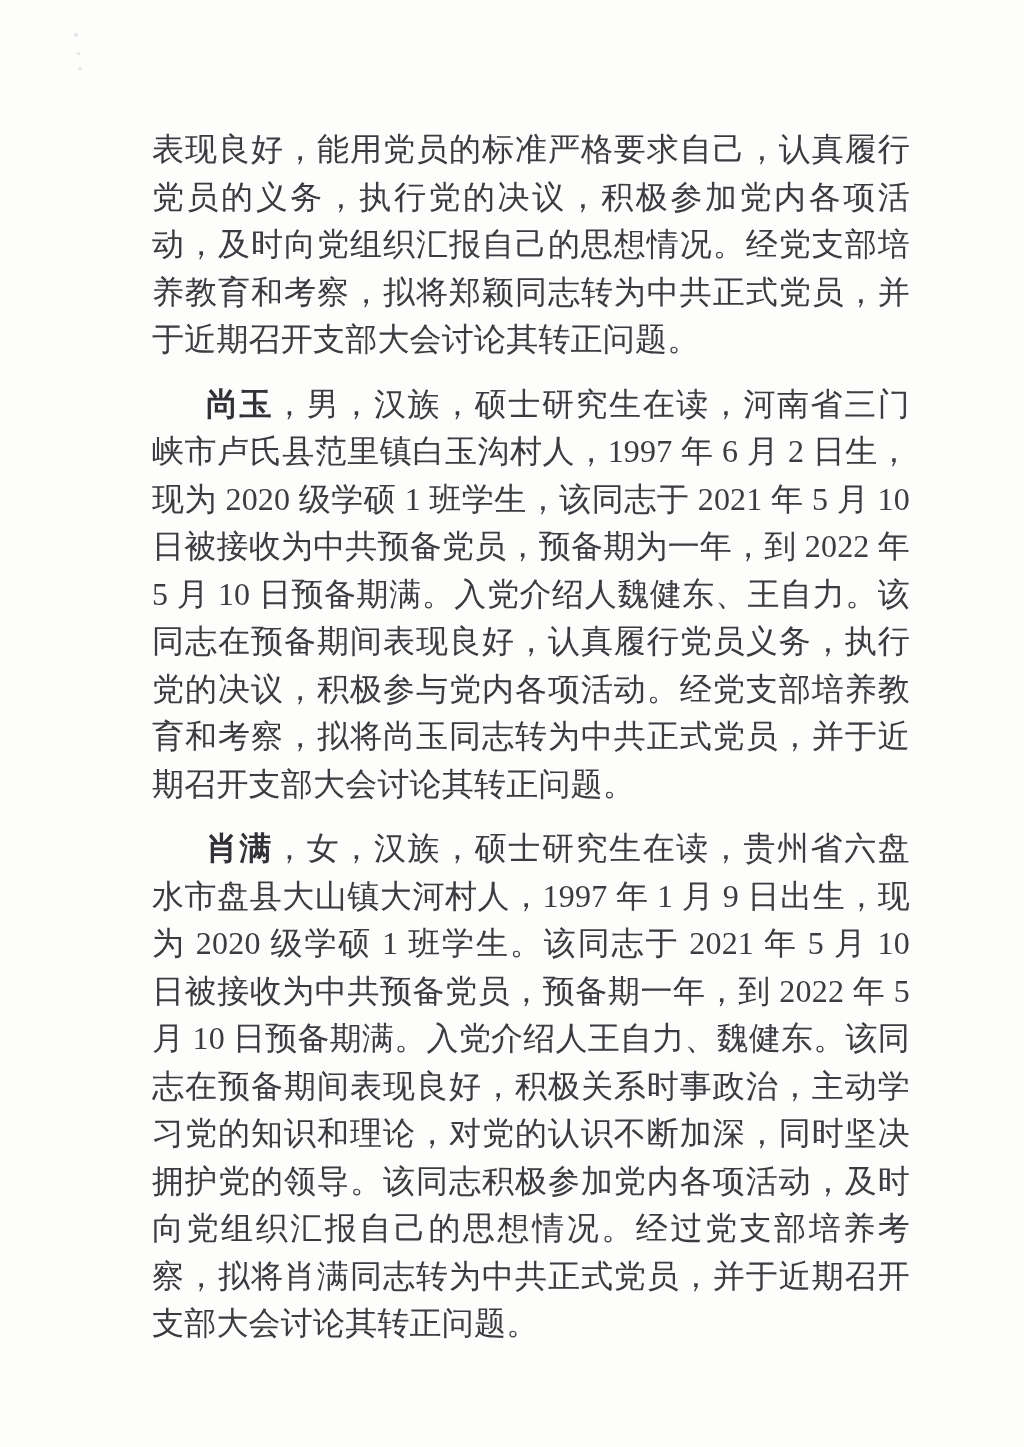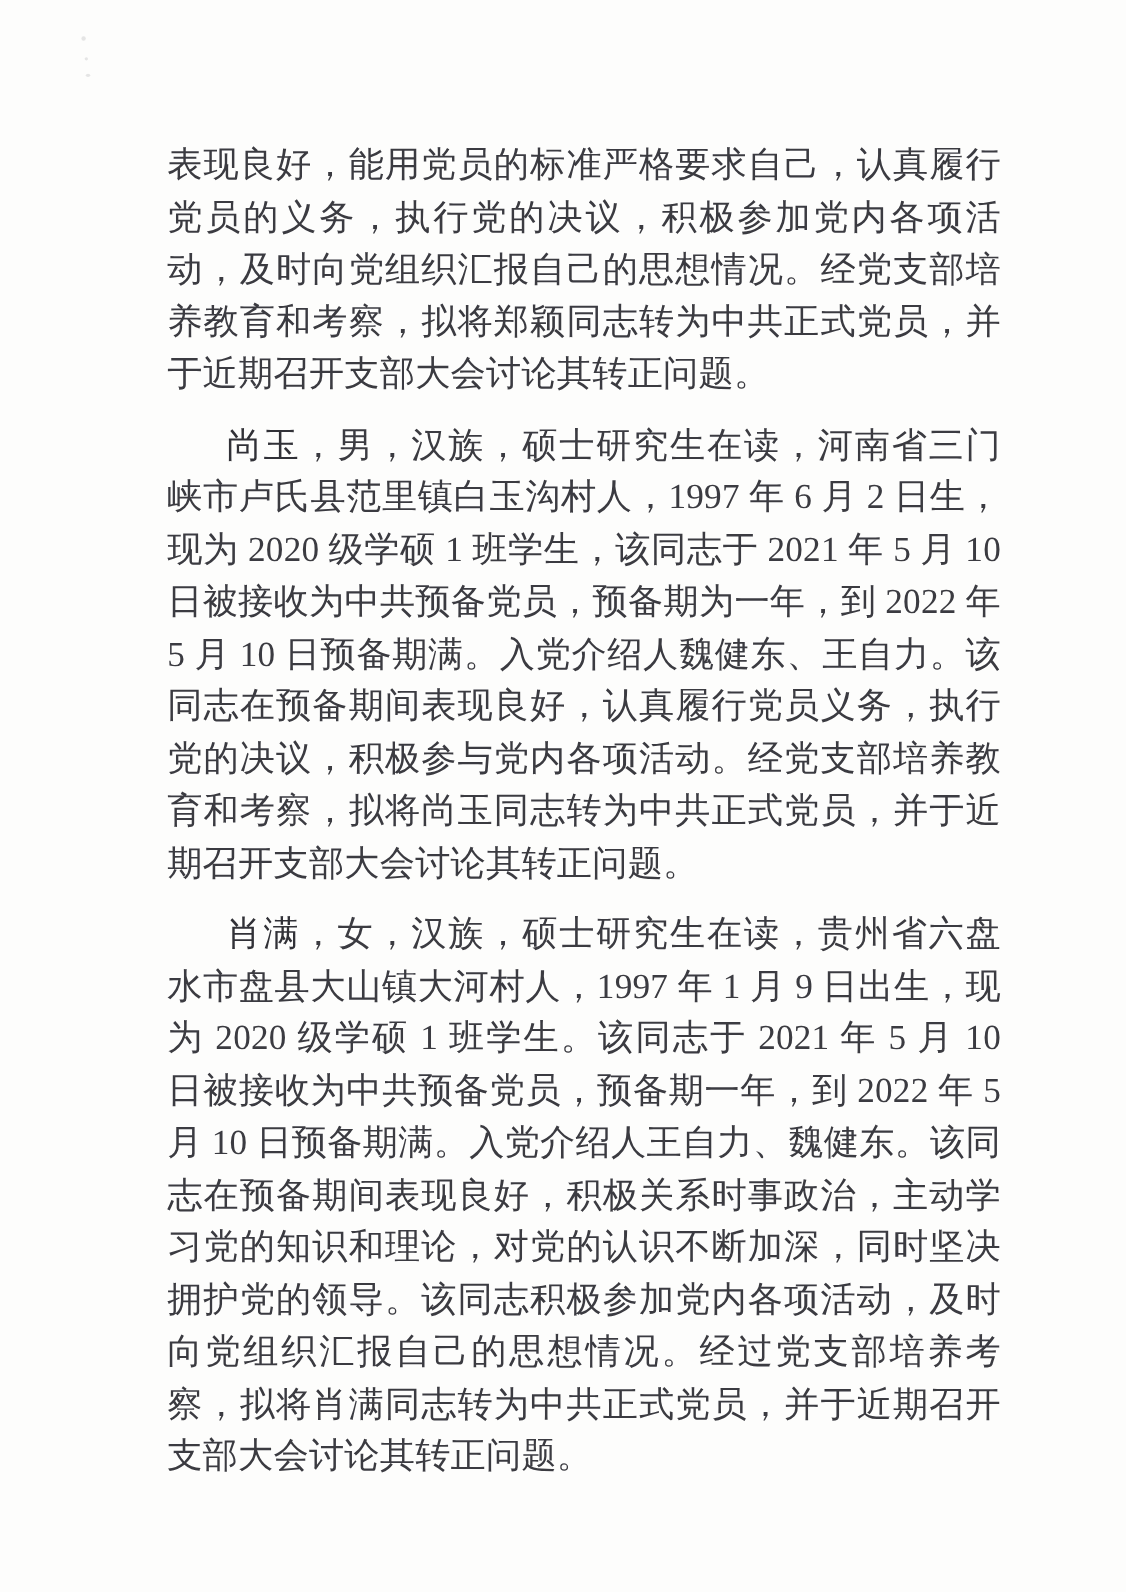--- a/index.html
+++ b/index.html
@@ -33,21 +33,21 @@
     text-justify: inter-ideograph;
     letter-spacing: 0.2px;
   }
   .para {
     margin: 0 0 17px 0;
   }
   .para.indent {
     text-indent: 54px;
   }
   .para .lead {
-    font-weight: normal;
+    font-weight: bold;
     color: #313137;
   }
 </style>
 </head>
 <body>
 
 <div class="scan-speck" style="left:74px; top:33px; width:4px; height:4px;"></div>
 <div class="scan-speck" style="left:77px; top:52px; width:3px; height:3px;"></div>
 <div class="scan-speck" style="left:78px; top:67px; width:4px; height:3px;"></div>
 

